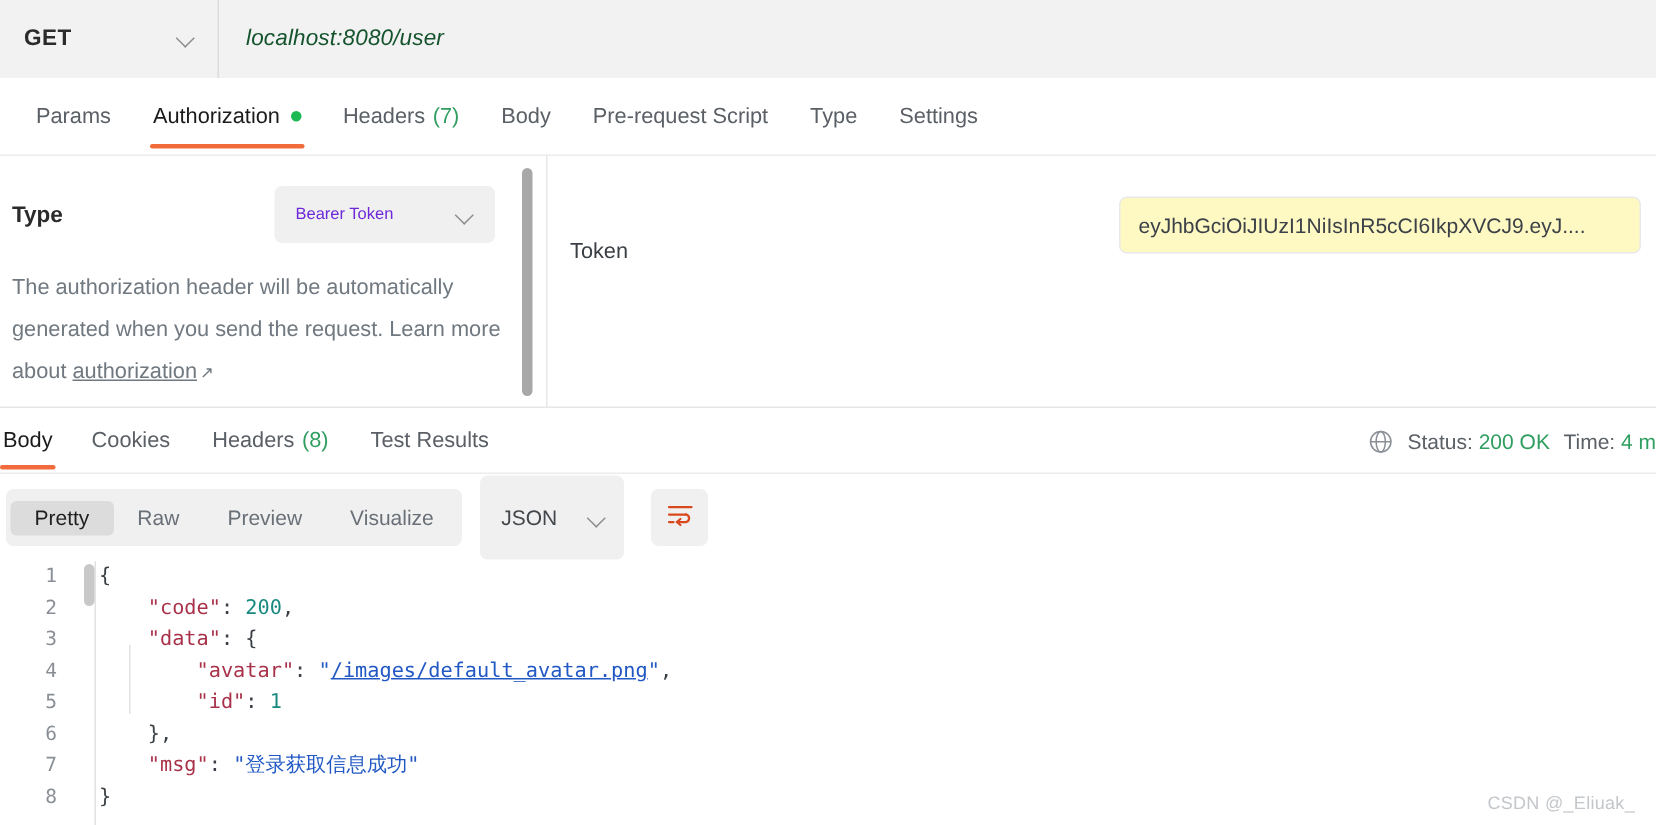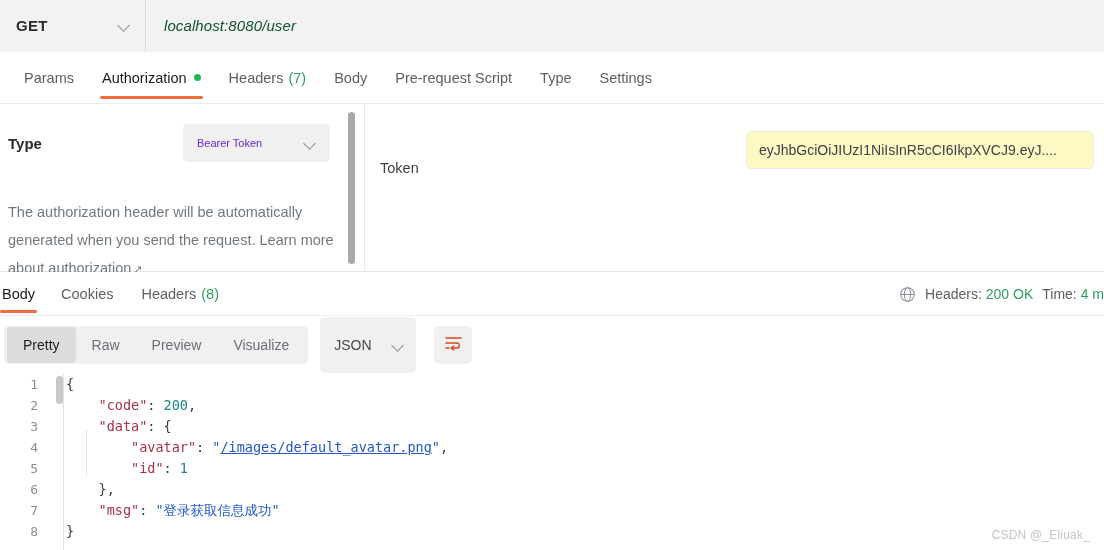--- a/index.html
+++ b/index.html
@@ -71,21 +71,21 @@
   .auth-left { position: absolute; left: 0; top: 0; width: 352px; height: 168px; padding: 20px 22px 0 8px; }
   .type-row { display: flex; align-items: center; justify-content: space-between; padding-left: 0; }
   .type-label { font-size: 15px; font-weight: 700; color: #2b2b2b; }
   .type-select {
     width: 147px; height: 38px; border-radius: 5px; background: #f0f0f0;
     display: flex; align-items: center; justify-content: space-between;
     padding: 0 13px 0 14px;
   }
   .type-select-text { font-size: 11px; color: #6d28d9; font-weight: 500; }
   .auth-desc {
-    margin-top: 36px; font-size: 14.5px; line-height: 28px; color: #707880;
+    margin-top: 16px; font-size: 14.5px; line-height: 28px; color: #707880;
     width: 330px;
   }
   .auth-link { color: #707880; text-decoration: underline; }
   .ext-arrow { font-size: 11px; margin-left: 2px; color: #707880; }
 
   
   .auth-scroll {
     position: absolute; left: 348px; top: 8px; width: 7px; height: 152px;
     background: #a8a8a8; border-radius: 4px;
   }
@@ -131,21 +131,21 @@
   
   .view-toolbar {
     position: absolute; left: 0; top: 316px; width: 1104px; height: 58px;
     display: flex; align-items: center; padding-left: 4px; gap: 8px; background: #fff;
   }
   .seg {
     height: 38px; border-radius: 5px; background: #f0f0f0;
     display: flex; align-items: center; padding: 3px;
   }
   .seg-item {
-    height: 36px; display: flex; align-items: center; padding: 0 16px;
+    height: 23px; display: flex; align-items: center; padding: 0 16px;
     border-radius: 4px; font-size: 14px; color: #6a7078; white-space: nowrap; text-align: center;
   }
   .seg-item.active { background: #dcdcdc; color: #1f1f1f; font-weight: 500; }
   .fmt-select {
     height: 56px; min-width: 96px; border-radius: 5px; background: #f0f0f0;
     display: flex; align-items: center; justify-content: space-between;
     padding: 0 11px 0 14px; margin-left: 4px;
   }
   .fmt-text { font-size: 14px; color: #43484d; font-weight: 500; }
   .wrap-btn {
@@ -259,31 +259,34 @@
   <div class="resp-tabs">
     <div class="resp-tab active">
       <span>Body</span>
     </div>
     <div class="resp-tab">
       <span>Cookies</span>
     </div>
     <div class="resp-tab">
       <span>Headers</span>
       <span class="tab-count">(8)</span>
+    </div>
+    <div class="resp-tab">
+      <span>Test Results</span>
     </div>
 
     <div class="status-area">
       <span>
         <svg class="globe" viewBox="0 0 20 20" fill="none" stroke="#8a8f96" stroke-width="1.2">
           <circle cx="10" cy="10" r="8"></circle>
           <ellipse cx="10" cy="10" rx="3.6" ry="8"></ellipse>
           <line x1="2" y1="10" x2="18" y2="10"></line>
         </svg>
       </span>
-      <span class="stat-grp"><span>Headers:</span> <span class="stat-ok">200 OK</span></span>
+      <span class="stat-grp"><span>Status:</span> <span class="stat-ok">200 OK</span></span>
       <span class="stat-grp"><span>Time:</span> <span class="stat-time">4 m</span></span>
     </div>
   </div>
 
   <div class="view-toolbar">
     <div class="seg">
       <div class="seg-item active">
         <span>Pretty</span>
       </div>
       <div class="seg-item">

